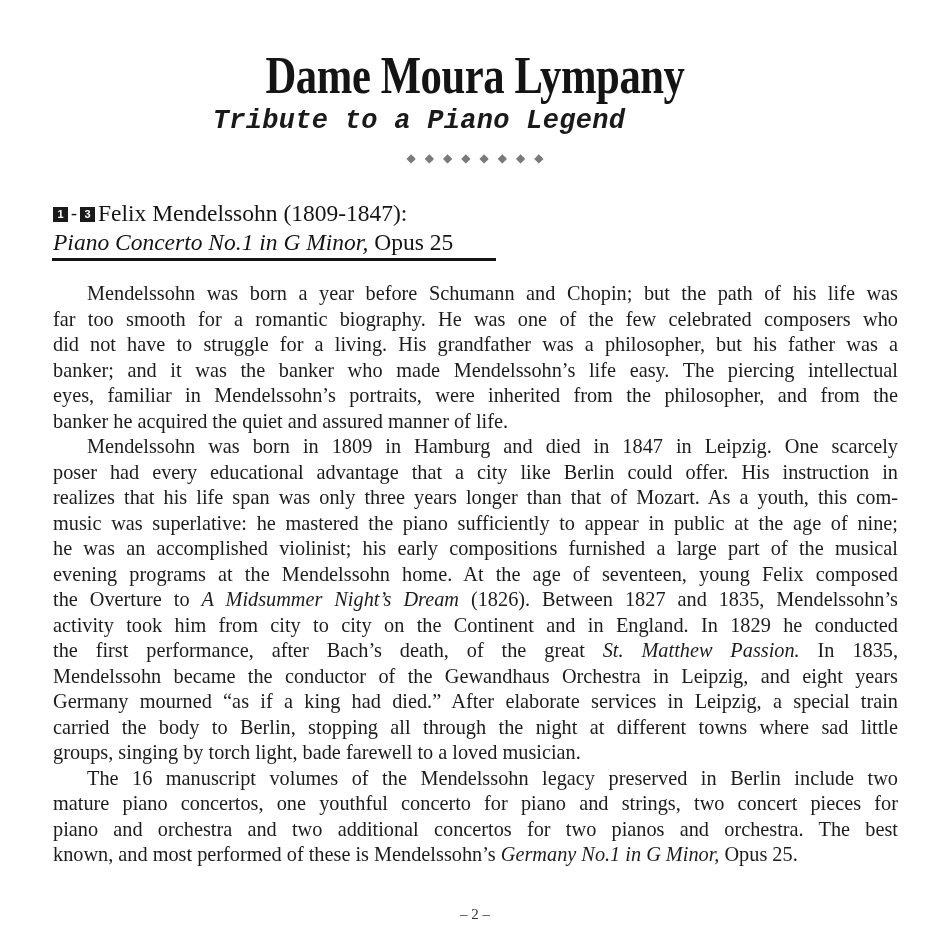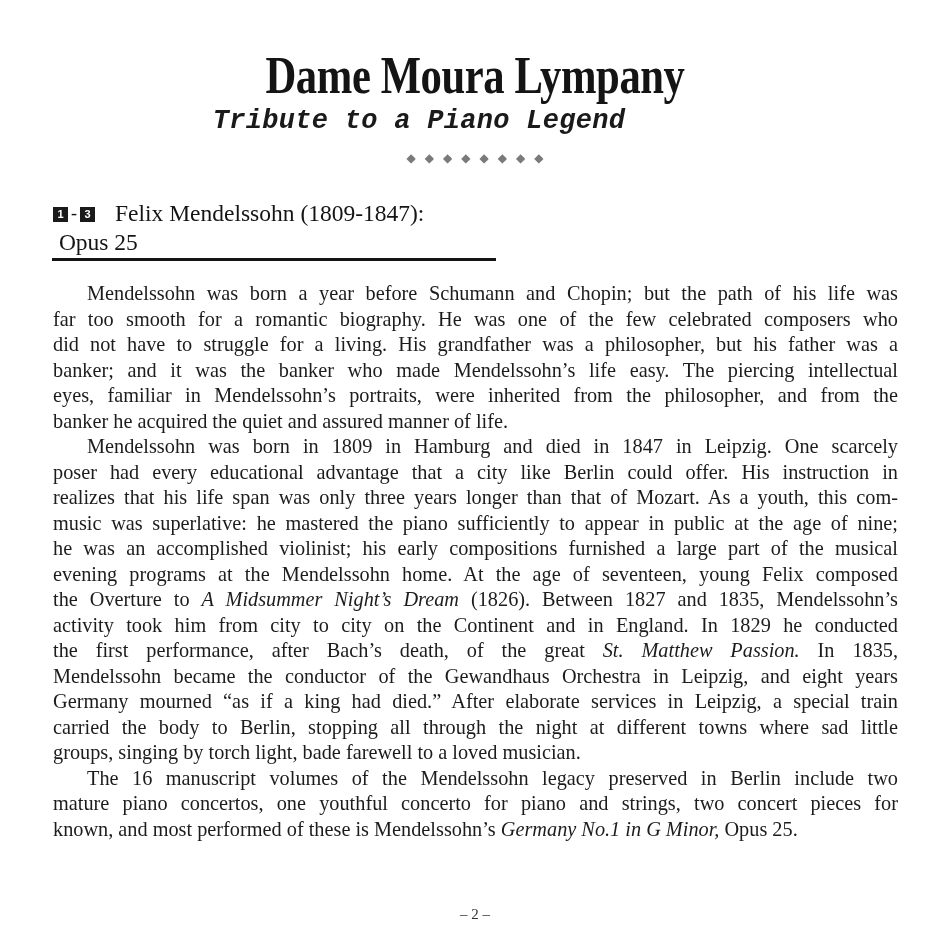--- a/index.html
+++ b/index.html
@@ -31,21 +31,21 @@
       position: absolute; left: 53px; top: 199px; width: 460px;
       font-size: 23.5px; line-height: 29px; color: #141414;
     }
     .heading .line { white-space: nowrap; display: flex; align-items: center; }
     .badge {
       display: inline-block; width: 15px; height: 15px; background: #1a1a1a; color: #fff;
       font-family: "Liberation Sans", sans-serif; font-weight: bold; font-size: 11px;
       line-height: 15px; text-align: center; margin-top: 1px;
     }
     .dash { margin: 0 3px; font-size: 18px; }
-    .composer { margin-left: 20px; font-family: Liberation Serif, serif; }
+    .composer { margin-left: 3px; font-family: Liberation Serif, serif; }
     .heading .work { font-style: italic; }
     .rule {
       position: absolute; left: 52px; top: 258px; width: 444px; height: 3px; background: #141414;
     }
 
     .body-text {
       position: absolute; left: 53px; top: 281px; width: 845px;
       font-size: 20.3px; line-height: 25.5px; color: #1c1c1c;
     }
     .body-text .ln {
@@ -70,20 +70,21 @@
   <div class="ornament"><span>◆</span><span>◆</span><span>◆</span><span>◆</span><span>◆</span><span>◆</span><span>◆</span><span>◆</span></div>
 
   <div class="heading">
     <div class="line">
       <span class="badge">1</span>
       <span class="dash">-</span>
       <span class="badge">3</span>
       <span class="composer">Felix Mendelssohn (1809-1847):</span>
     </div>
     <div class="line">
+      <span class="work">Piano Concerto No.1 in G Minor,</span>
       <span style="white-space:pre"> Opus 25</span>
     </div>
   </div>
   <div class="rule"></div>
 
   <div class="body-text" id="body-text">
       <div class="ln indent" style="white-space: nowrap; text-align: right; text-align-last: left; word-spacing: 6.49062px;"><span>Mendelssohn was born a year before Schumann and Chopin; but the path of his life was</span></div>
       <div class="ln" style="white-space: nowrap; text-align: left; text-align-last: left; word-spacing: 7.23646px;"><span>far too smooth for a romantic biography. He was one of the few celebrated composers who</span></div>
       <div class="ln" style="white-space: nowrap; text-align: left; text-align-last: left; word-spacing: 6.05331px;"><span>did not have to struggle for a living. His grandfather was a philosopher, but his father was a</span></div>
       <div class="ln" style="white-space: nowrap; text-align: left; text-align-last: left; word-spacing: 8.55048px;"><span>banker; and it was the banker who made Mendelssohn’s life easy. The piercing intellectual</span></div>
@@ -97,17 +98,18 @@
       <div class="ln" style="white-space: nowrap; text-align: left; text-align-last: left; word-spacing: 7.07212px;"><span>evening programs at the Mendelssohn home. At the age of seventeen, young Felix composed</span></div>
       <div class="ln" style="white-space: nowrap; text-align: right; text-align-last: left; word-spacing: 6.88802px;"><span>the Overture to </span><i>A Midsummer Night’s Dream</i><span> (1826). Between 1827 and 1835, Mendelssohn’s</span></div>
       <div class="ln" style="white-space: nowrap; text-align: left; text-align-last: left; word-spacing: 7.29395px;"><span>activity took him from city to city on the Continent and in England. In 1829 he conducted</span></div>
       <div class="ln" style="white-space: nowrap; text-align: left; text-align-last: left; word-spacing: 12.8389px;"><span>the first performance, after Bach’s death, of the great </span><i>St. Matthew Passion.</i><span> In 1835,</span></div>
       <div class="ln" style="white-space: nowrap; text-align: left; text-align-last: left; word-spacing: 7.29427px;"><span>Mendelssohn became the conductor of the Gewandhaus Orchestra in Leipzig, and eight years</span></div>
       <div class="ln" style="white-space: nowrap; text-align: left; text-align-last: left; word-spacing: 6.21354px;"><span>Germany mourned “as if a king had died.” After elaborate services in Leipzig, a special train</span></div>
       <div class="ln" style="white-space: nowrap; text-align: left; text-align-last: left; word-spacing: 7.31875px;"><span>carried the body to Berlin, stopping all through the night at different towns where sad little</span></div>
       <div class="ln last"><span>groups, singing by torch light, bade farewell to a loved musician.</span></div>
       <div class="ln indent" style="white-space: nowrap; text-align: left; text-align-last: left; word-spacing: 8.44401px;"><span>The 16 manuscript volumes of the Mendelssohn legacy preserved in Berlin include two</span></div>
       <div class="ln" style="white-space: nowrap; text-align: left; text-align-last: left; word-spacing: 8.11779px;"><span>mature piano concertos, one youthful concerto for piano and strings, two concert pieces for</span></div>
+      <div class="ln" style="white-space: nowrap; text-align: left; text-align-last: left; word-spacing: 10.1815px;"><span>piano and orchestra and two additional concertos for two pianos and orchestra. The best</span></div>
       <div class="ln last"><span>known, and most performed of these is Mendelssohn’s </span><i>Germany No.1 in G Minor,</i><span> Opus 25.</span></div>
     </div>
 
   <div class="page-num">– 2 –</div>
 </div>
 
 </body></html>

